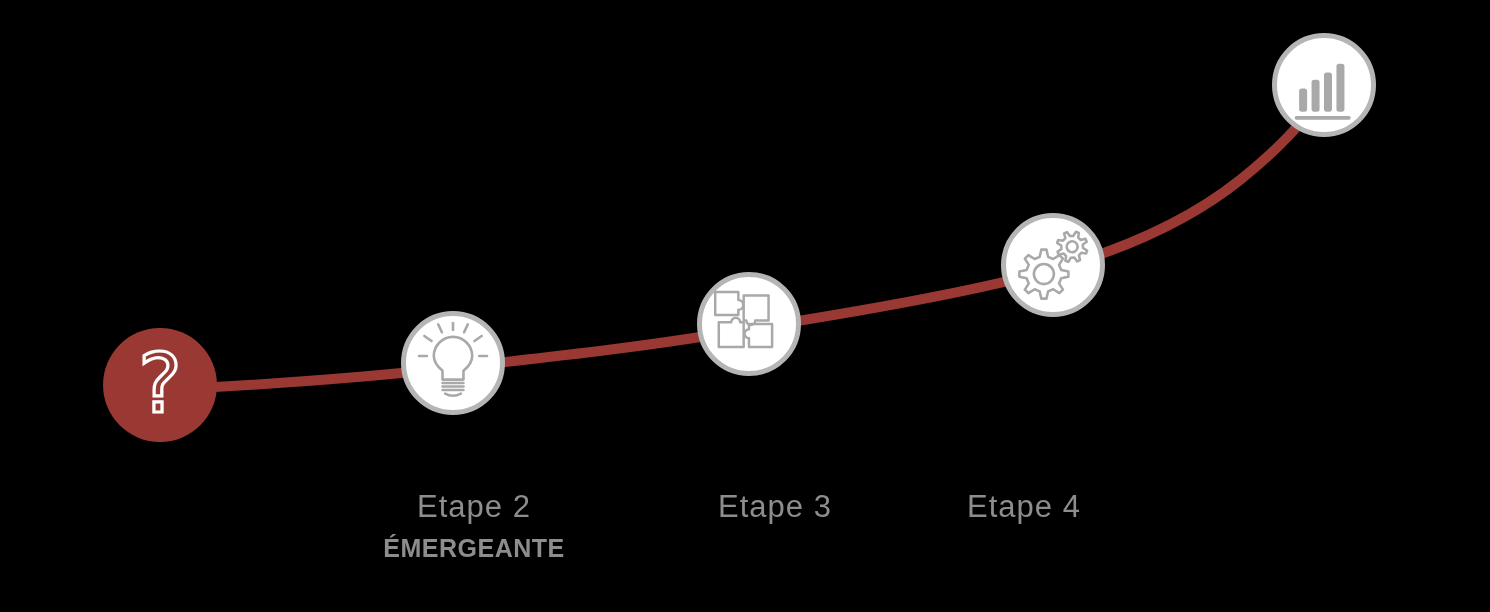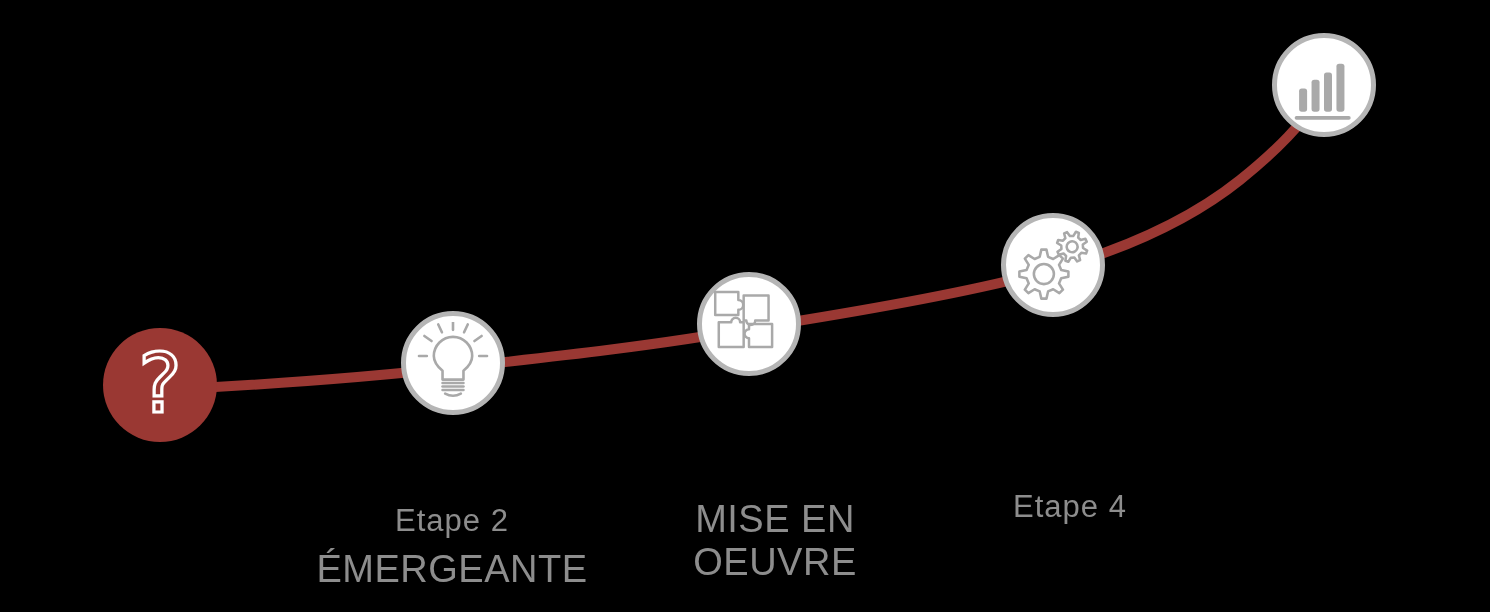--- a/index.html
+++ b/index.html
@@ -76,22 +76,22 @@
     text-align: center;
     z-index: 2;
   }
   .stage-title {
     font-size: 31px;
     letter-spacing: 1px;
     color: var(--text-gray);
   }
   .stage-subtitle {
     margin-top: 9px;
-    font-size: 38px;
-    font-weight: normal;
+    font-size: 25px;
+    font-weight: bold;
     letter-spacing: 0.5px;
     color: var(--text-gray);
   }
 </style>
 </head>
 <body>
 
 <div class="canvas">
 
   <svg class="curve-svg" viewBox="0 0 1490 612" aria-hidden="true">
@@ -154,26 +154,26 @@
       <g class="icon-fill">
         <rect x="-28" y="4" width="9" height="26" rx="3"></rect>
         <rect x="-14" y="-6" width="9" height="36" rx="3"></rect>
         <rect x="0" y="-14" width="9" height="44" rx="3"></rect>
         <rect x="14" y="-24" width="9" height="54" rx="3"></rect>
       </g>
       <line x1="-31" y1="37" x2="28" y2="37" stroke="var(--icon-gray)" stroke-width="4" stroke-linecap="round"></line>
     </svg>
   </div>
 
-  <div class="stage-label" style="left:292px;margin-top:14px;">
+  <div class="stage-label" style="left:314px;">
     <div class="stage-title">Etape 2</div>
     <div class="stage-subtitle">ÉMERGEANTE</div>
   </div>
   <div class="stage-label" style="left:615px;">
-    <div class="stage-subtitle">MISE EN OEUVRE</div>
+    <div class="stage-title">Etape 3</div>
   </div>
-  <div class="stage-label" style="left:910px;">
+  <div class="stage-label" style="left:864px;">
     <div class="stage-title">Etape 4</div>
   </div>
   <div class="stage-label" style="left:1168px;">
   </div>
 
 </div>
 
 </body></html>

